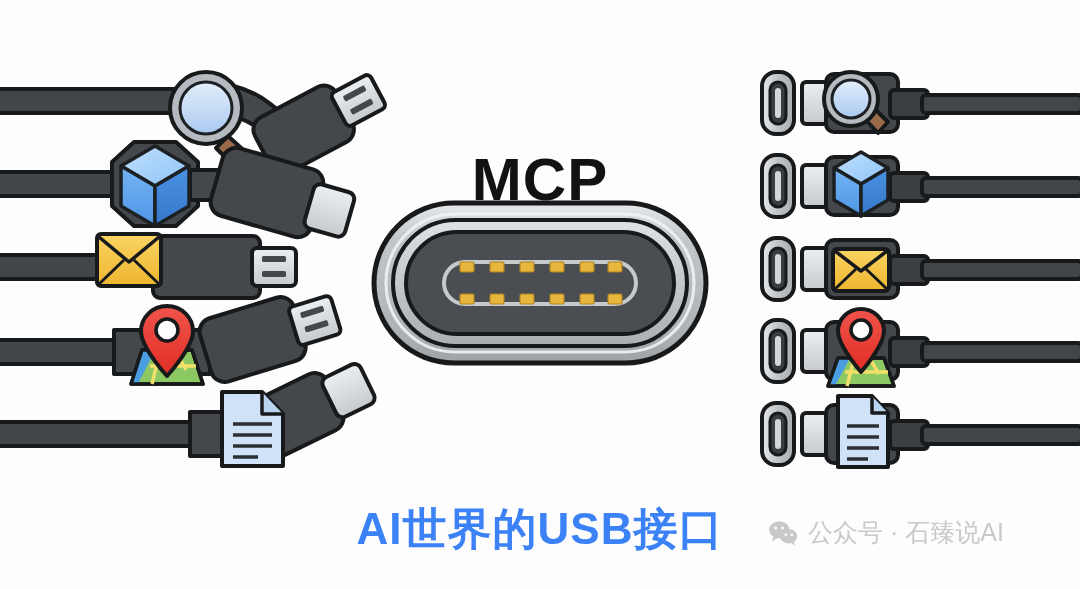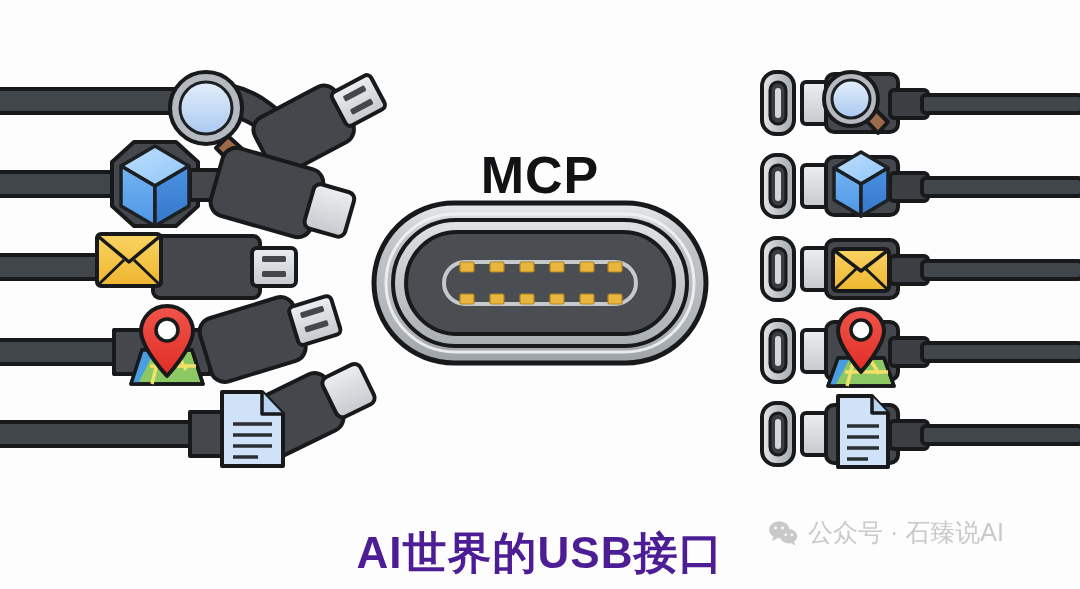--- a/index.html
+++ b/index.html
@@ -10,34 +10,34 @@
     overflow:hidden;position:relative;
   }
   #stage{position:absolute;inset:0;width:1080px;height:589px;}
   svg.layer{position:absolute;left:0;top:0;width:1080px;height:589px;}
 
   .mcp-label{
     position:absolute;
     left:0;width:1080px;
     top:145px;
     text-align:center;
-    font-size:52px;
+    font-size:60px;
     font-weight:bold;
     letter-spacing:1px;
     color:#111214;
     font-family:"Liberation Sans","DejaVu Sans",sans-serif;
   }
   .main-title{
     position:absolute;
     left:0;width:1080px;
-    top:524px;
+    top:500px;
     text-align:center;
     font-size:44px;
     font-weight:bold;
-    color:#4c1d95;
+    color:#3b82f6;
     letter-spacing:1px;
     font-family:"Liberation Sans","DejaVu Sans",sans-serif;
   }
   .watermark{
     position:absolute;
     left:768px;top:516px;
     display:flex;align-items:center;gap:10px;
     color:#c9c9c9;
     font-size:25px;
     font-family:"Liberation Sans","DejaVu Sans",sans-serif;

